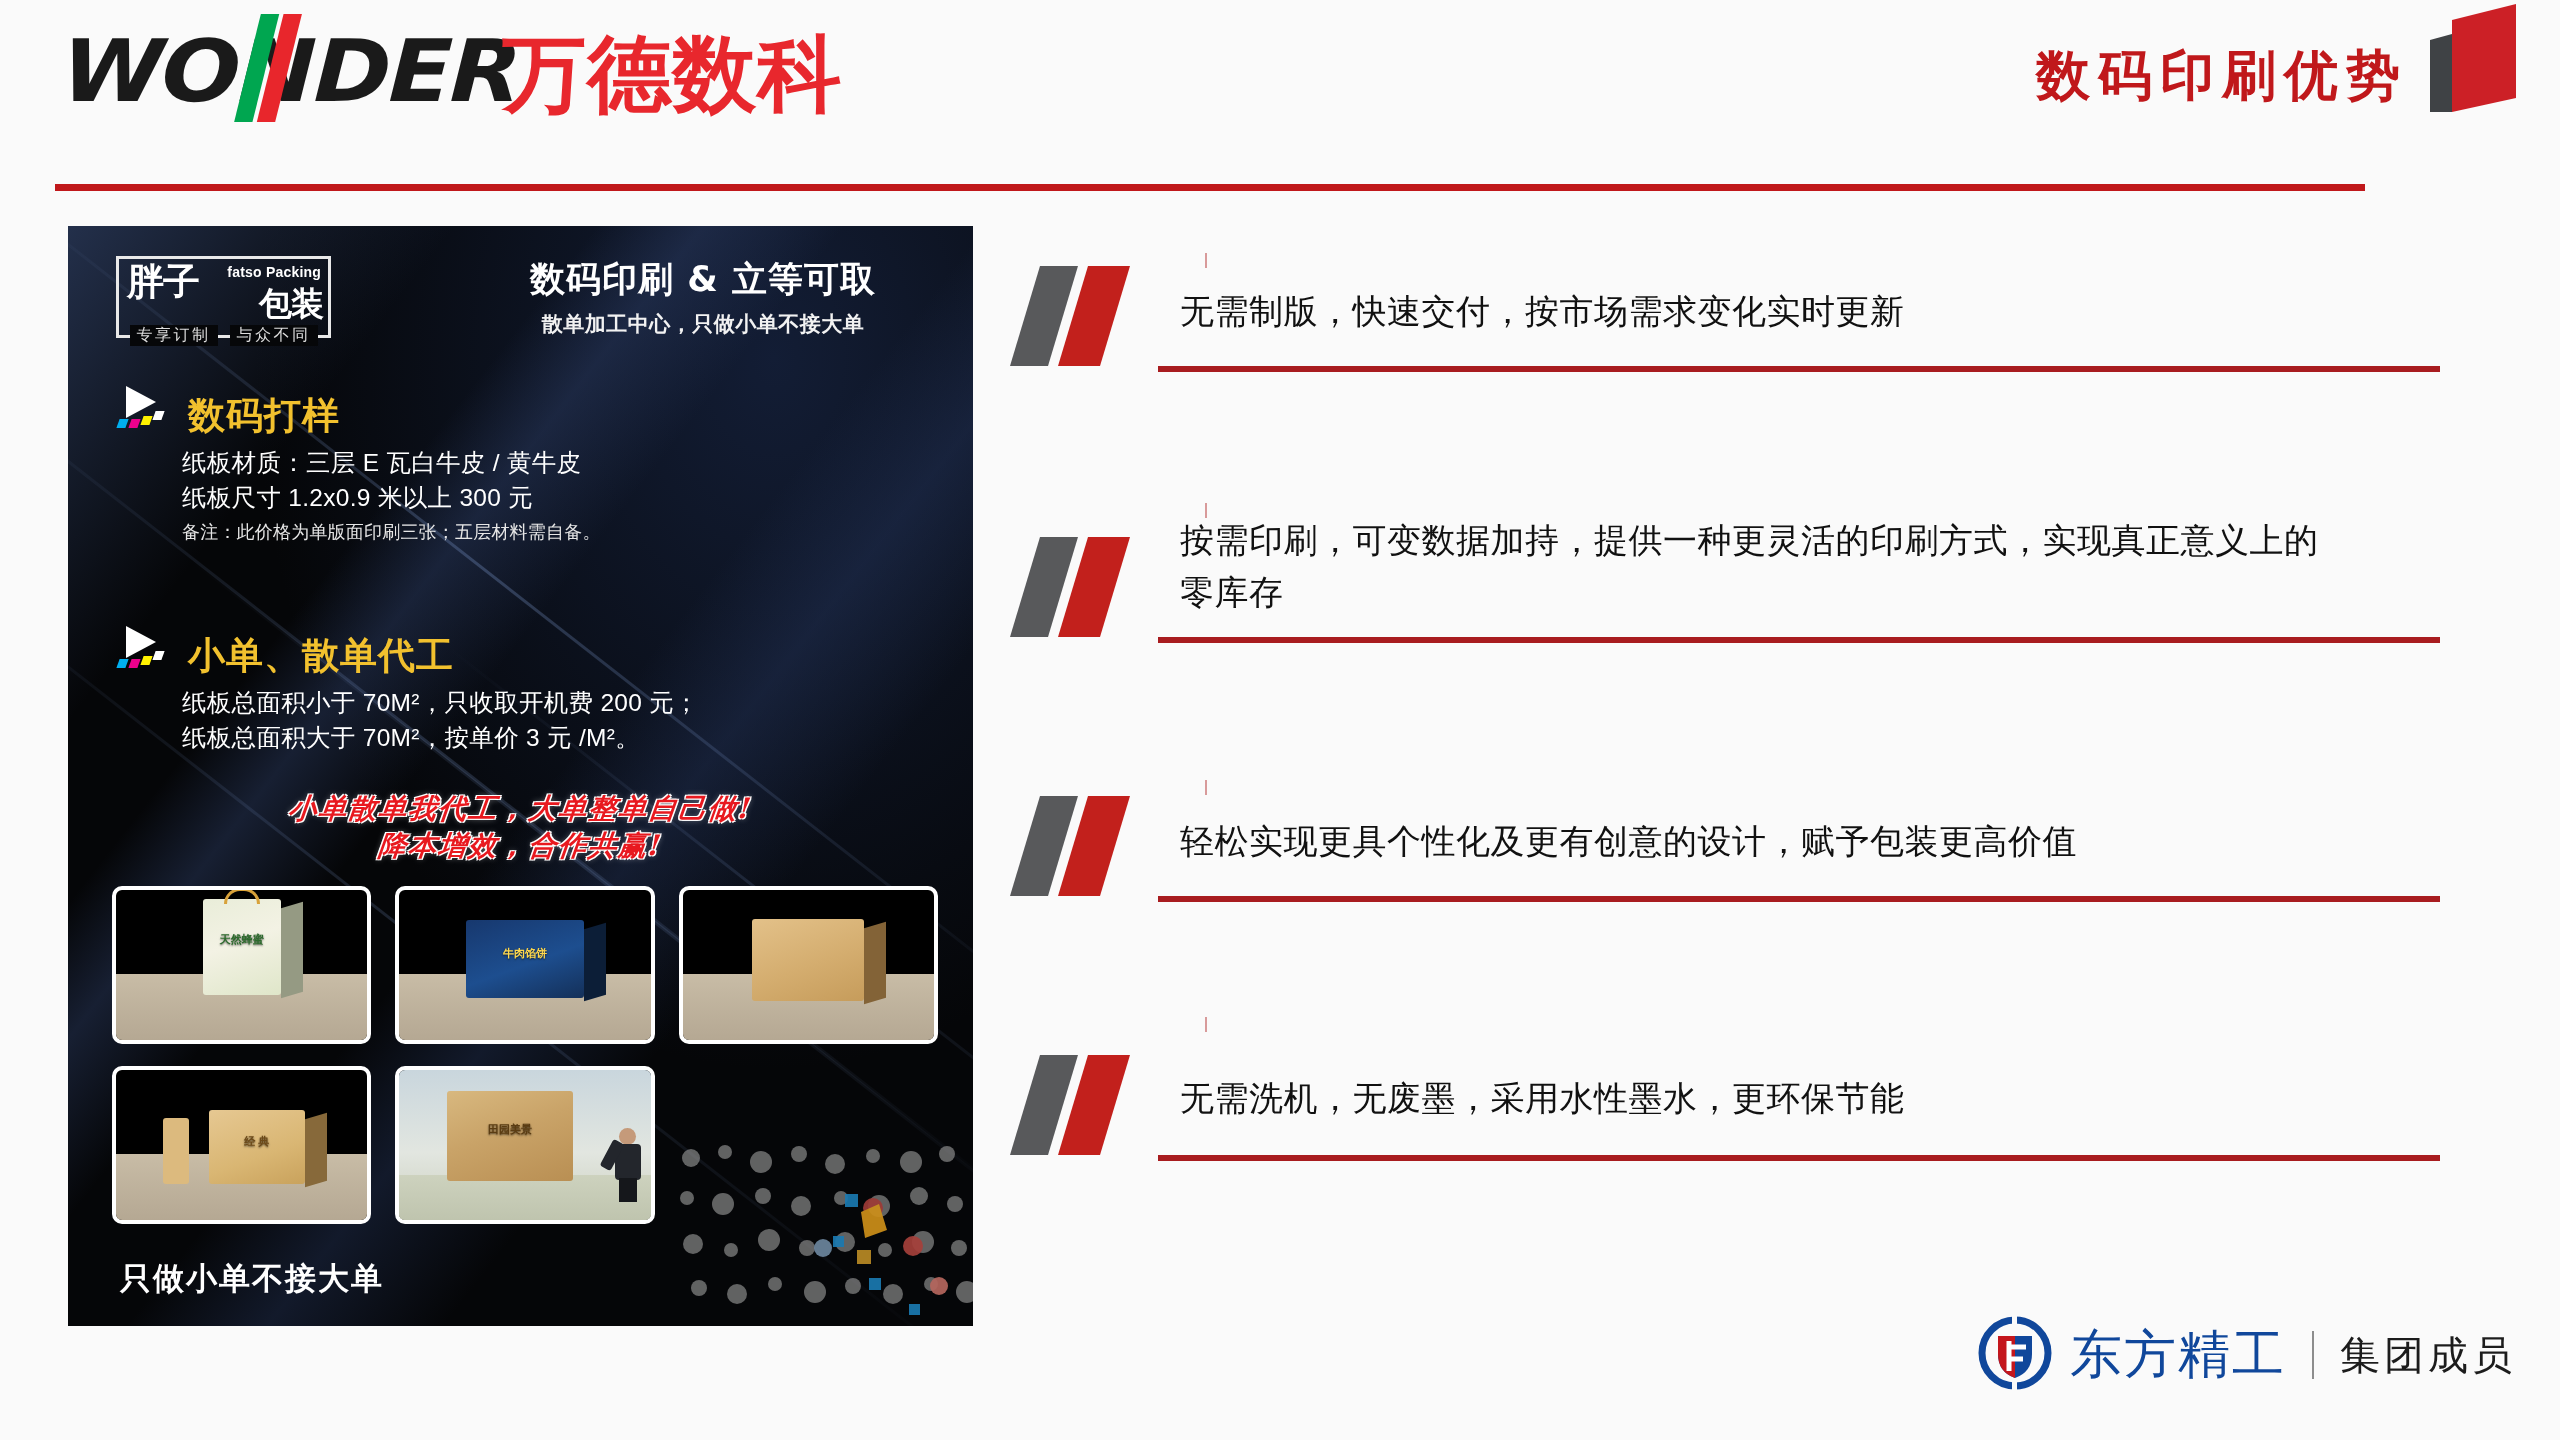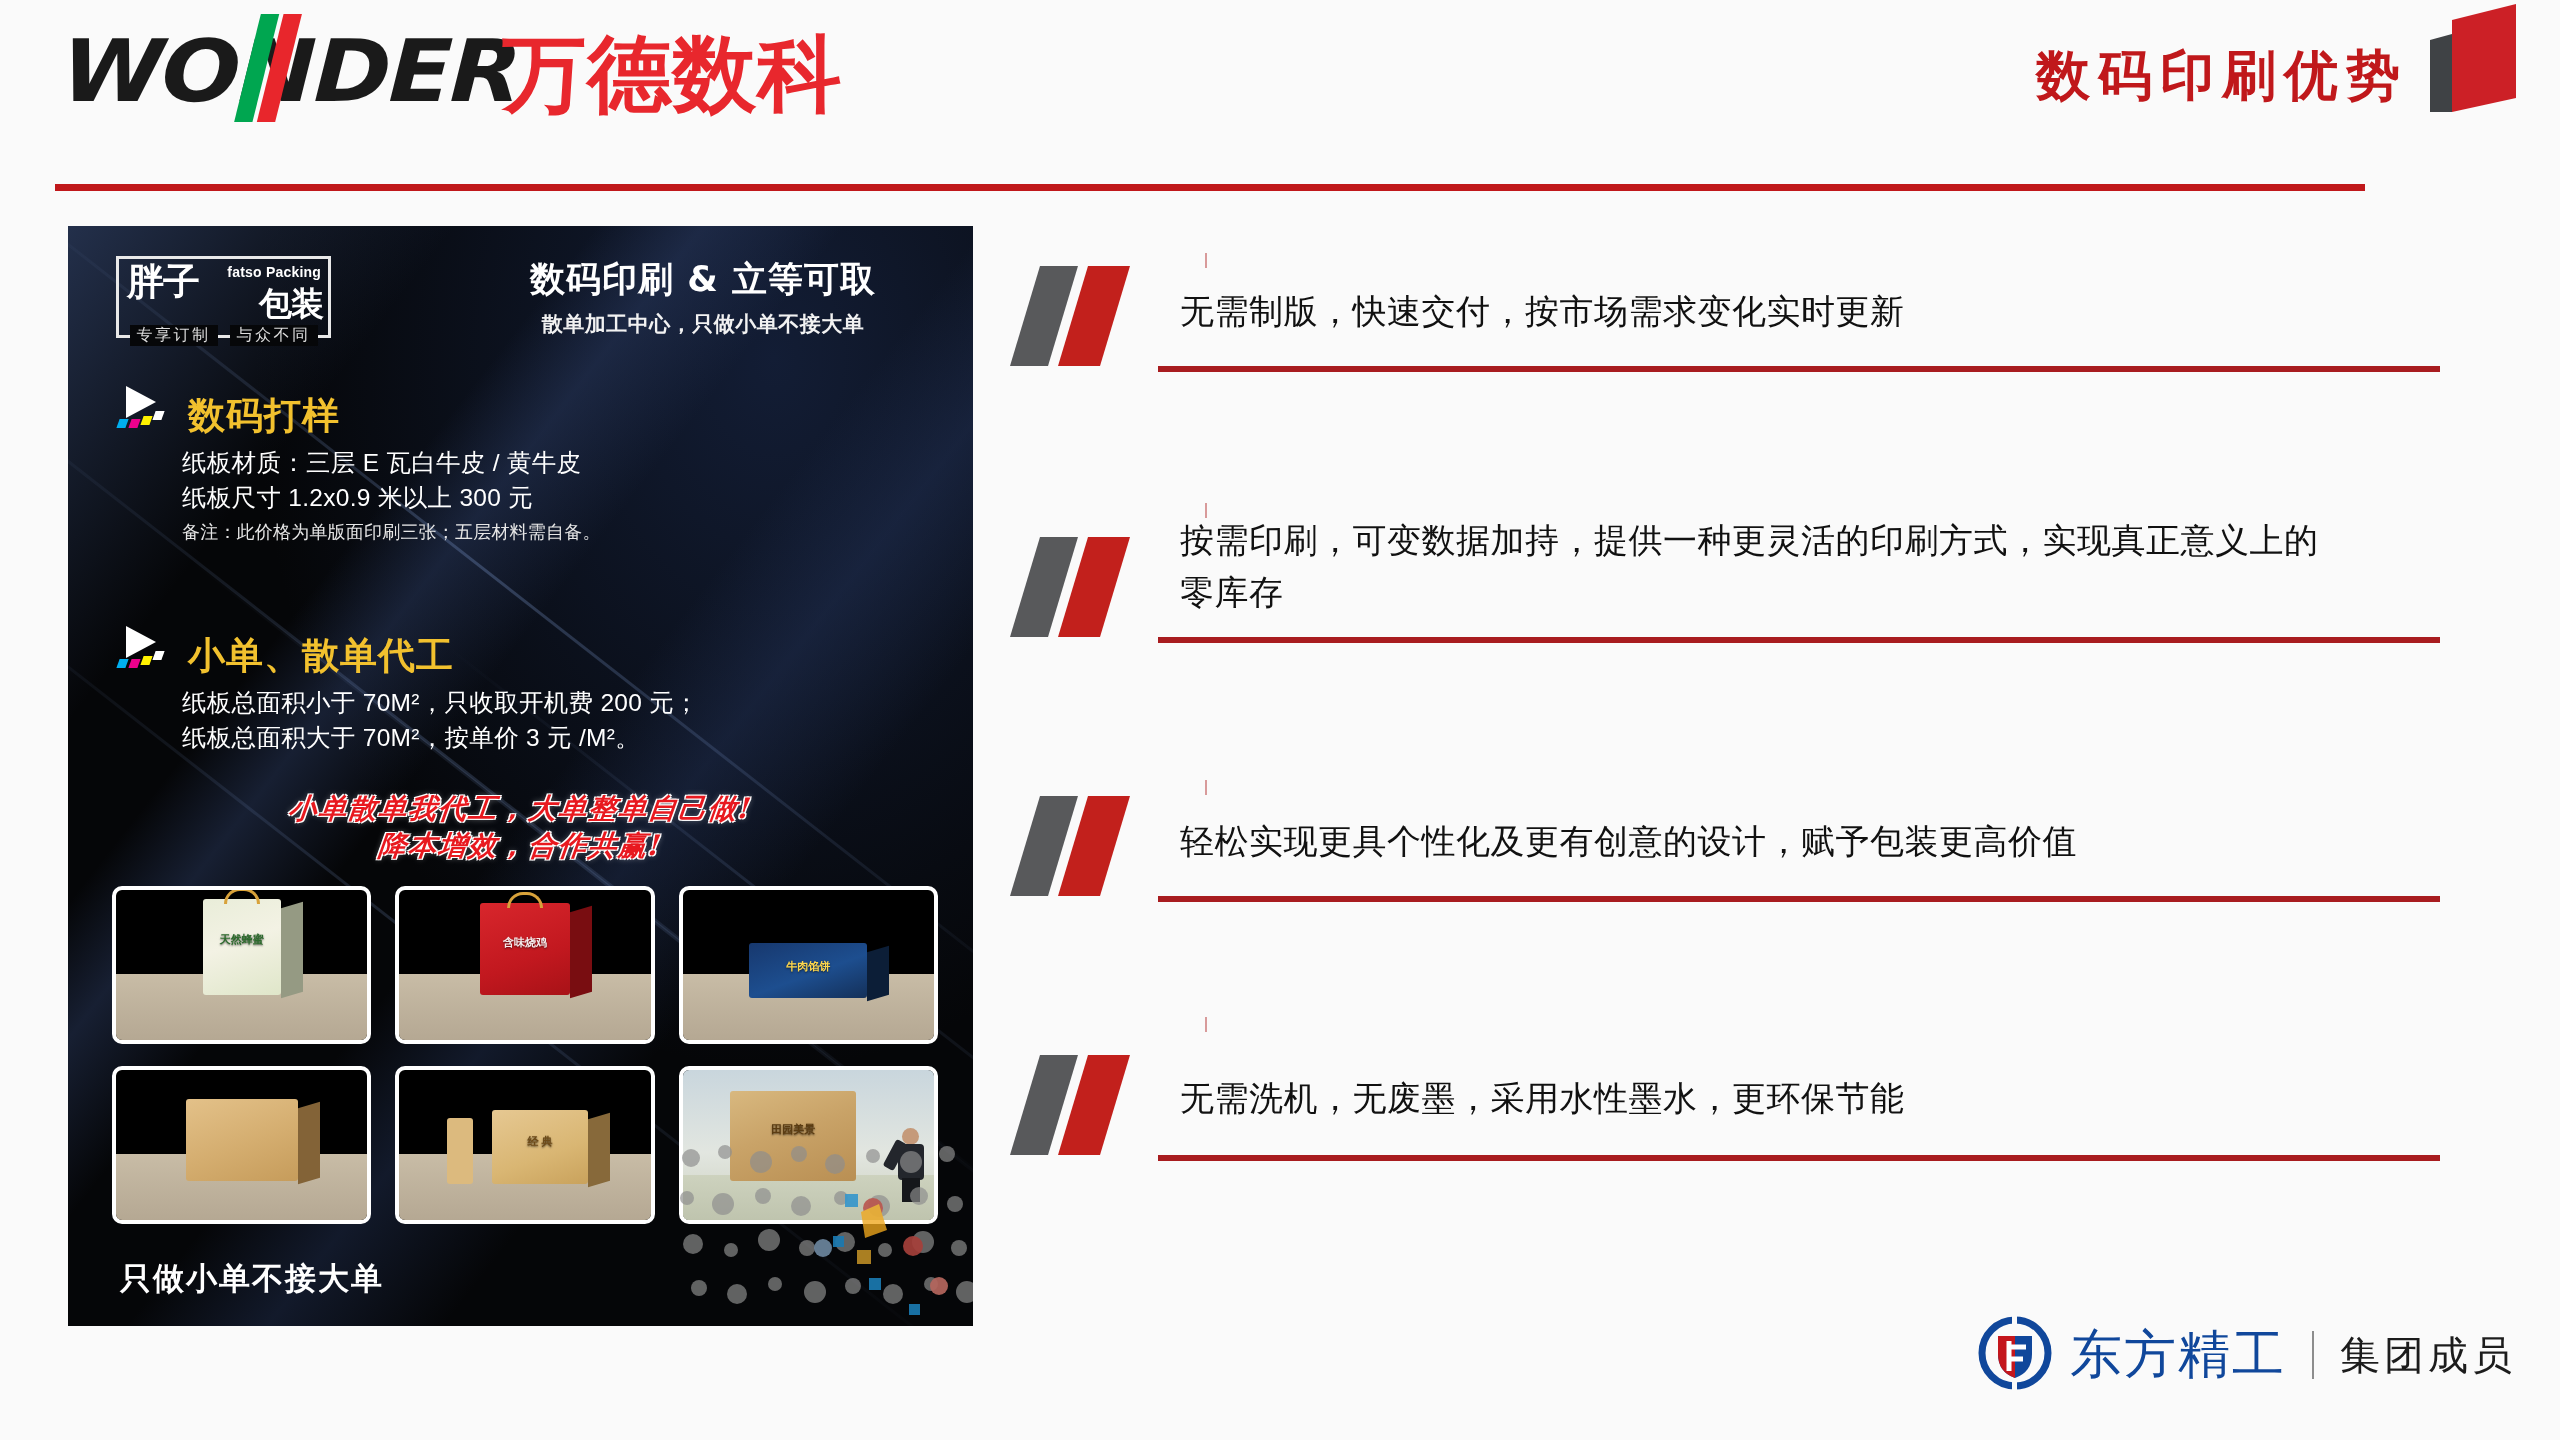--- a/index.html
+++ b/index.html
@@ -304,35 +304,25 @@
         <div class="scene">
             <div class="floor"></div>
           <div class="box" style="width:78px;height:96px;background:linear-gradient(160deg,#e9edd9 0%,#f3f2e4 45%,#dfe6c9 100%);">
             <div class="handle"></div>
             <div class="face-r" style="background:#cfd6b6;"></div>
             <div class="bx-label" style="color:#2c6b2c;">天然蜂蜜</div>
           </div>
         </div>
       </div>
 
+
       <div class="ph-card">
         <div class="scene">
             <div class="floor"></div>
-          <div class="box" style="width:90px;height:92px;background:linear-gradient(160deg,#d8262c 0%,#c2181f 60%,#a81217 100%);">
-            <div class="handle"></div>
-            <div class="face-r" style="background:#a81217;"></div>
-            <div class="bx-label">含味烧鸡</div>
-          </div>
-        </div>
-      </div>
-
-      <div class="ph-card">
-        <div class="scene">
-            <div class="floor"></div>
-          <div class="box" style="width:118px;height:55px;background:linear-gradient(160deg,#17386e 0%,#1d4e8f 55%,#143059 100%);bottom:28%;">
+          <div class="box" style="width:118px;height:78px;background:linear-gradient(160deg,#17386e 0%,#1d4e8f 55%,#143059 100%);bottom:28%;">
             <div class="face-r" style="background:#102a4d;"></div>
             <div class="bx-label" style="color:#ffd84d;">牛肉馅饼</div>
           </div>
         </div>
       </div>
 
       <div class="ph-card">
         <div class="scene">
             <div class="floor"></div>
           <div class="box" style="width:112px;height:82px;background:linear-gradient(160deg,#e3c189 0%,#d4ad6f 55%,#c69c5b 100%);bottom:26%;">

